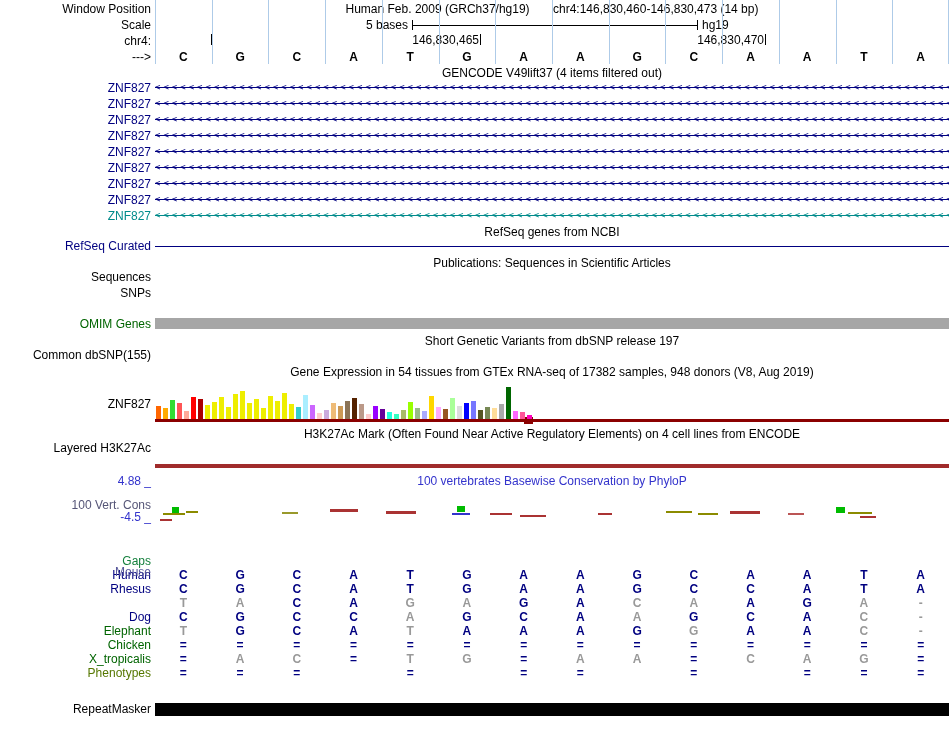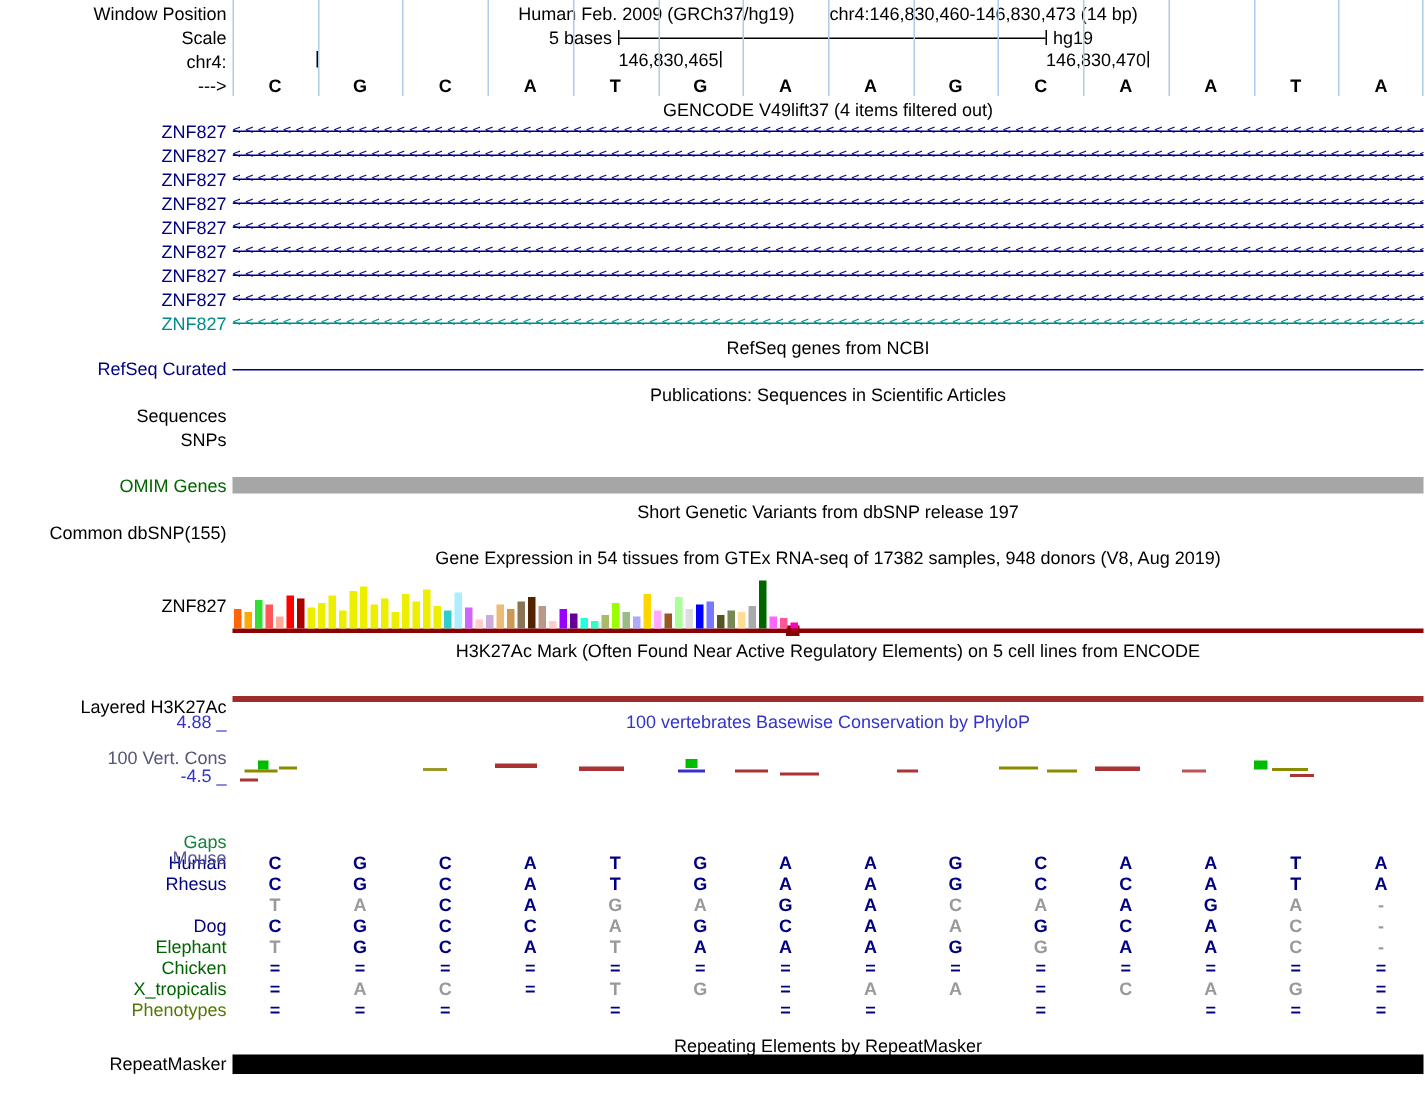--- a/index.html
+++ b/index.html
@@ -61,32 +61,31 @@
   <div class="fullbar" style="top: 318px; height: 11px; background: rgb(166, 166, 166);"></div>
 
   <div class="hdr" style="top:334px">Short Genetic Variants from dbSNP release 197</div>
   <div class="lbl" style="top:348px">Common dbSNP(155)</div>
 
   <div class="hdr" style="top:365px">Gene Expression in 54 tissues from GTEx RNA-seq of 17382 samples, 948 donors (V8, Aug 2019)</div>
   <div class="lbl" style="top:397px">ZNF827</div>
   <div class="fullbar" style="top: 419px; height: 3px; background: rgb(139, 0, 0);"></div>
   <div class="abs" style="left: 524px; top: 417px; width: 9px; height: 7px; background: rgb(139, 0, 0);"></div>
 
-  <div class="hdr" style="top:427px">H3K27Ac Mark (Often Found Near Active Regulatory Elements) on 5 cell lines from ENCODE</div>
-  <div class="lbl" style="top:464px">Layered H3K27Ac</div>
+  <div class="hdr" style="top:427px">H3K27Ac Mark (Often Found Near Active Regulatory Elements) on 4 cell lines from ENCODE</div>
+  <div class="lbl" style="top:441px">Layered H3K27Ac</div>
   <div class="fullbar" style="top: 464px; height: 4px; background: rgb(160, 43, 43);"></div>
 
   <div class="hdr" style="top: 474px; color: rgb(51, 51, 204);">100 vertebrates Basewise Conservation by PhyloP</div>
   <div class="lbl" style="top: 474px; color: rgb(51, 51, 204);">4.88 _</div>
   <div class="lbl" style="top: 498px; color: rgb(85, 85, 119);">100 Vert. Cons</div>
   <div class="lbl" style="top: 510px; color: rgb(51, 51, 204);">-4.5 _</div>
   <div class="fullbar" style="top:490px;height:40px"></div>
 
 
-  <div class="hdr" style="top:690px">Repeating Elements by RepeatMasker</div>
   <div class="lbl" style="top:702px">RepeatMasker</div>
   <div class="fullbar" style="top: 703px; height: 13px; background: rgb(0, 0, 0);"></div>
 
 <div class="abs" style="left: 155px; top: 0px; width: 1px; height: 64px; background: rgb(174, 203, 232);"></div>
     <div class="abs" style="left: 212px; top: 0px; width: 1px; height: 64px; background: rgb(174, 203, 232);"></div>
     <div class="abs" style="left: 268px; top: 0px; width: 1px; height: 64px; background: rgb(174, 203, 232);"></div>
     <div class="abs" style="left: 325px; top: 0px; width: 1px; height: 64px; background: rgb(174, 203, 232);"></div>
     <div class="abs" style="left: 382px; top: 0px; width: 1px; height: 64px; background: rgb(174, 203, 232);"></div>
     <div class="abs" style="left: 439px; top: 0px; width: 1px; height: 64px; background: rgb(174, 203, 232);"></div>
     <div class="abs" style="left: 495px; top: 0px; width: 1px; height: 64px; background: rgb(174, 203, 232);"></div>

